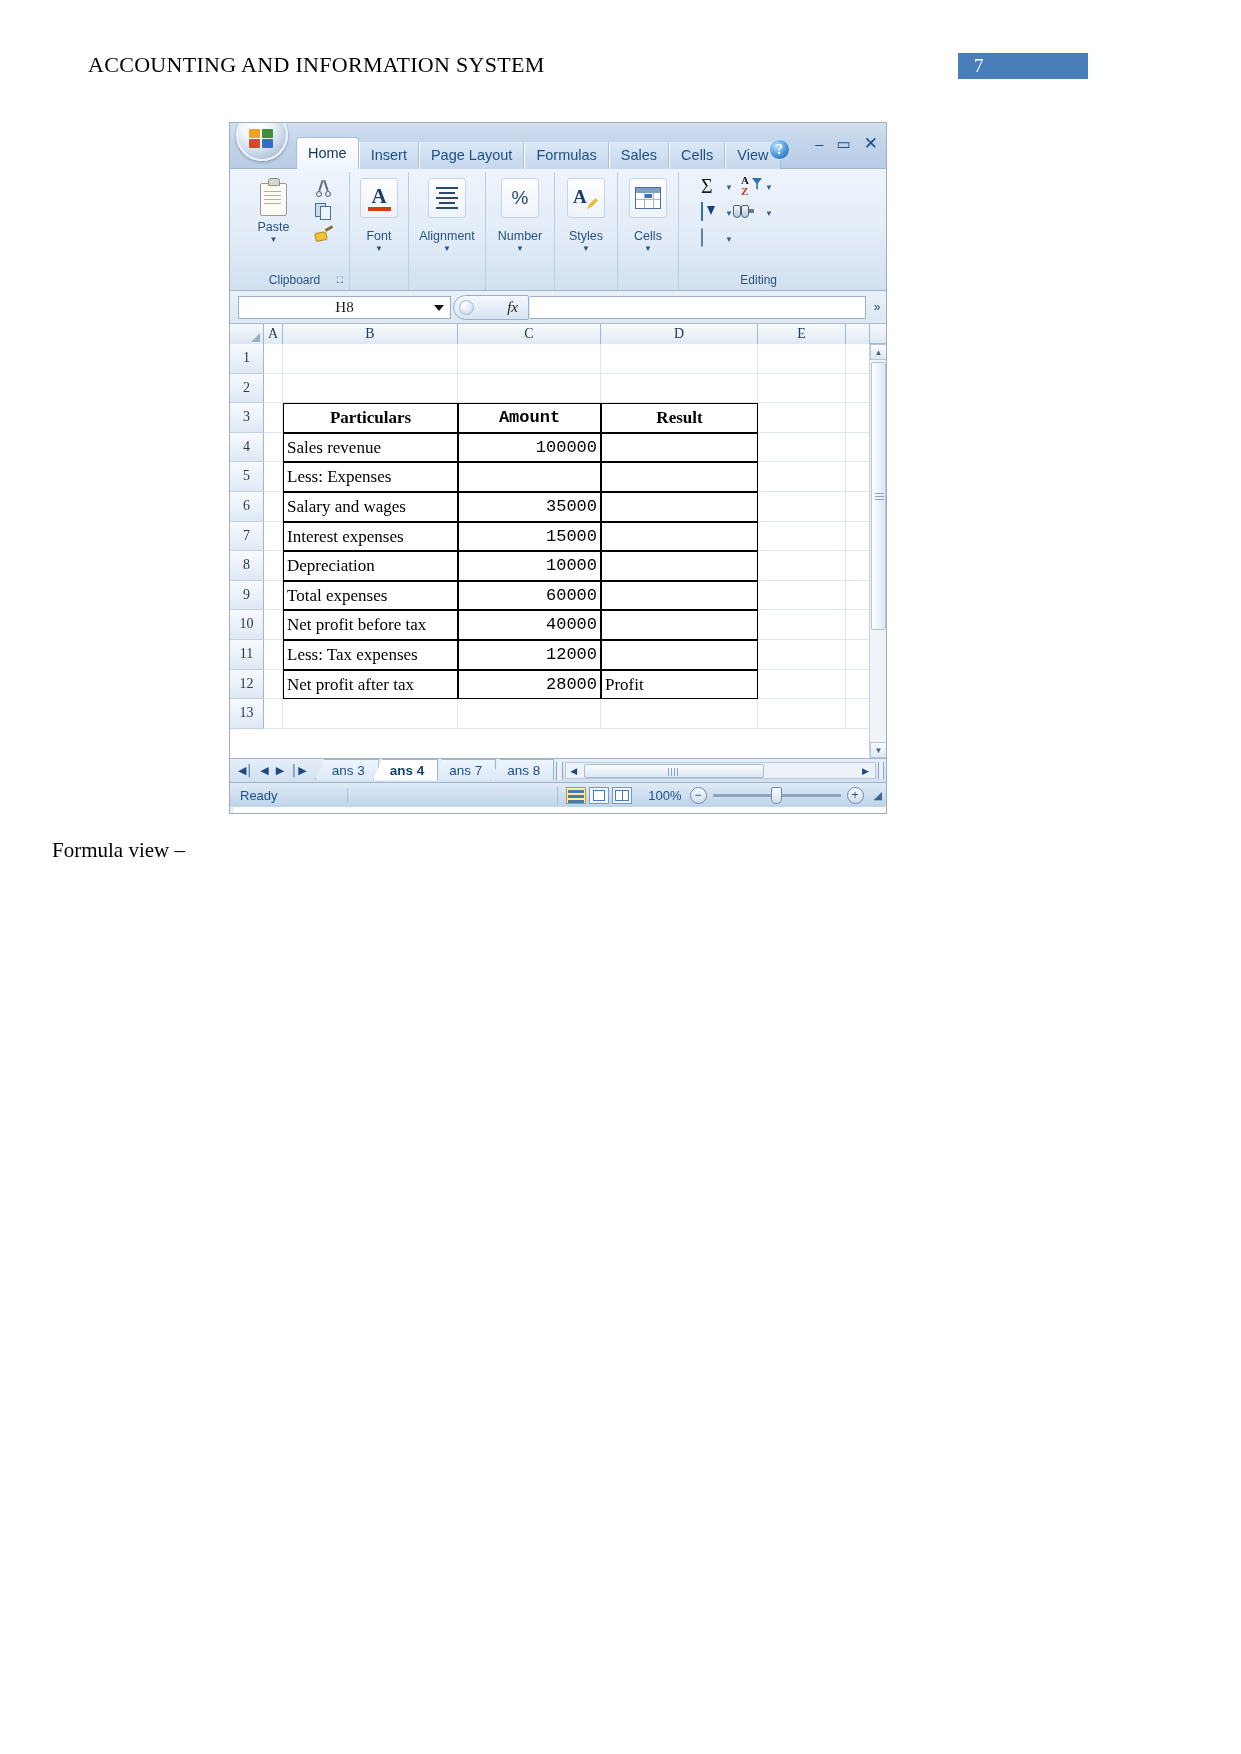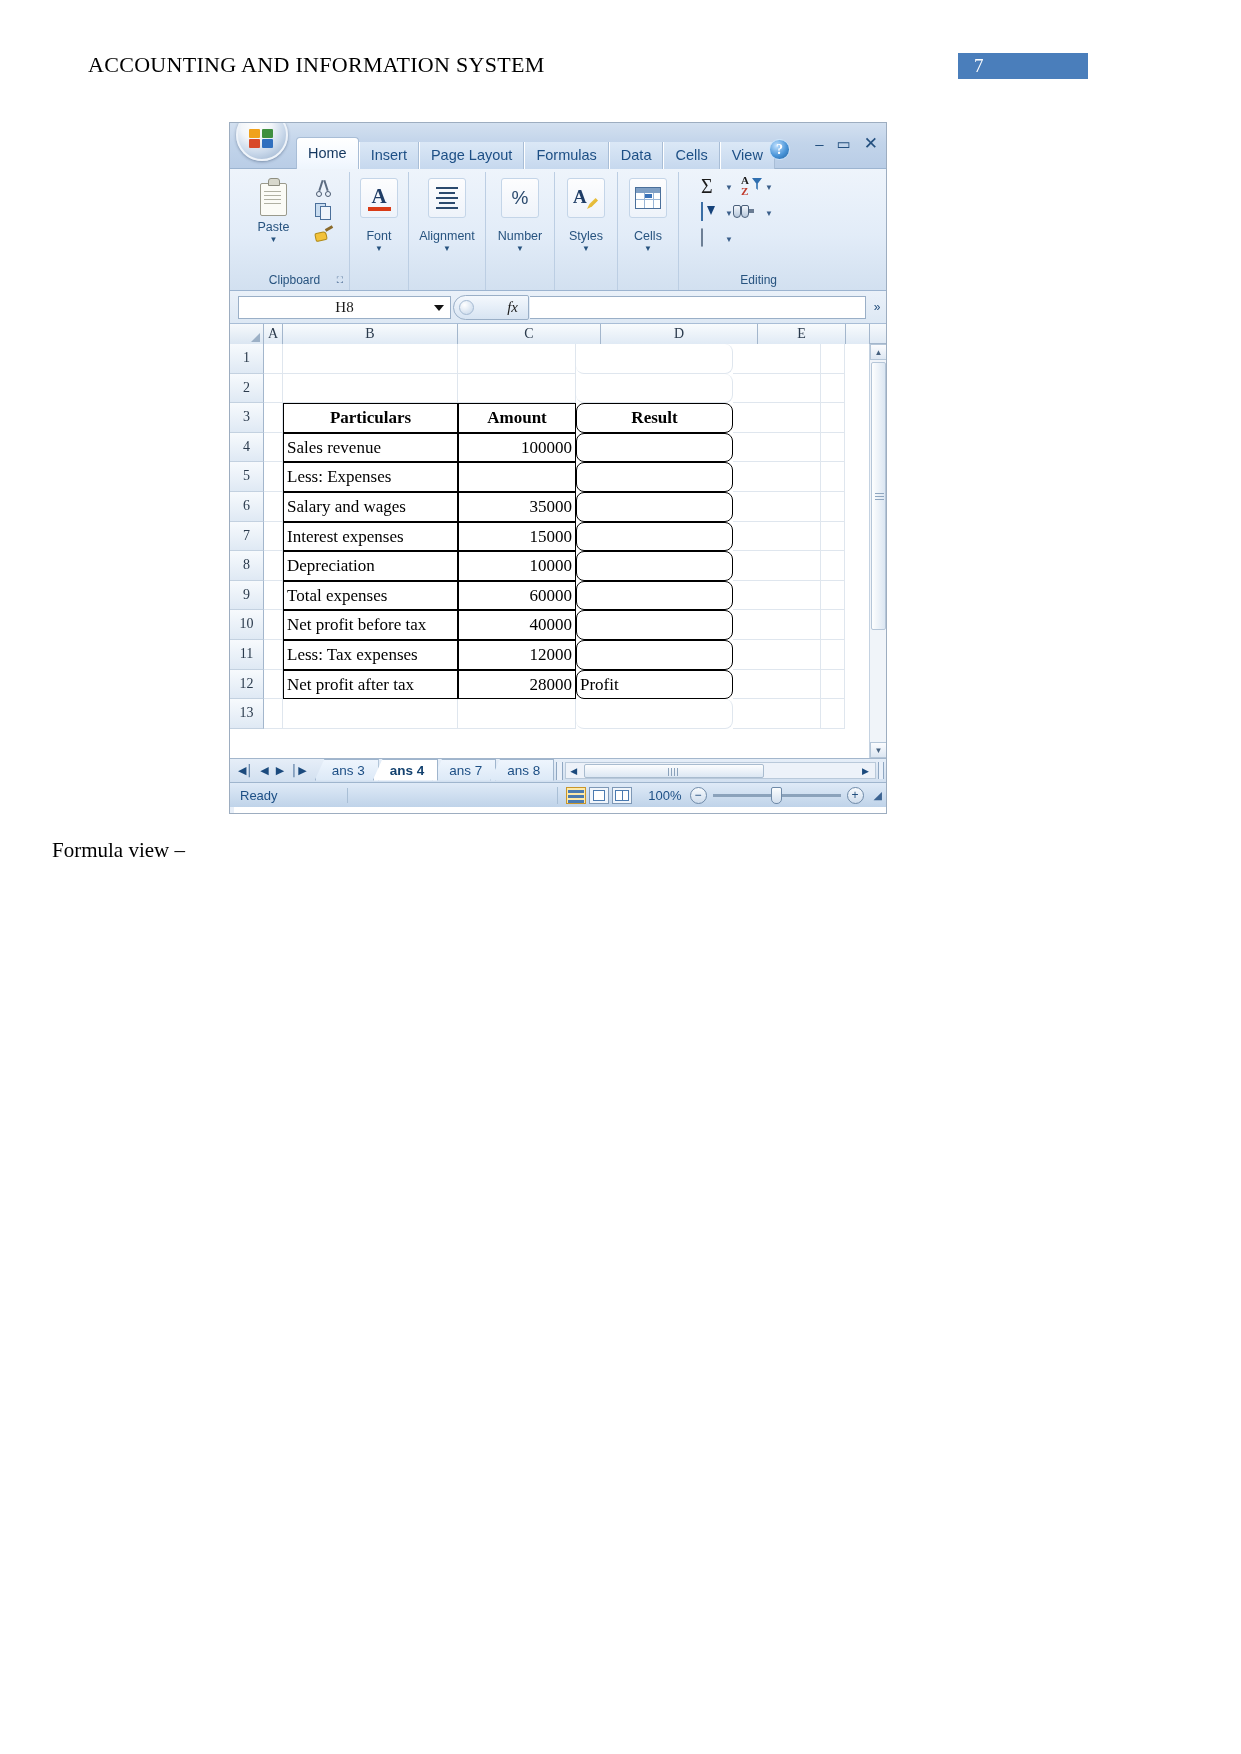--- a/index.html
+++ b/index.html
@@ -459,22 +459,22 @@
     font-family: "Liberation Serif", serif;
     font-size: 17px;
     color: #000000;
     line-height: 28px;
     padding: 0 3px;
     overflow: hidden;
     white-space: nowrap;
   }
   .c-A { width: 19px; }
   .c-B { width: 175px; }
-  .c-C { width: 118px; text-align: right; }
-  .c-D { width: 157px; border-radius: 8px; }
+  .c-C { width: 143px; text-align: right; font-family: Liberation Mono, monospace; }
+  .c-D { width: 157px; }
   .c-E { width: 88px; }
   .c-F { width: 24px; }
 
   
   .bx { border: 1px solid #000000; }
   .hdr-cell { font-weight: bold; text-align: center; }
 
   .vscroll {
     position: absolute; right: 0; top: 20px;
     width: 17px; bottom: 0;
@@ -663,21 +663,21 @@
           <i class="c"></i>
           <i class="d"></i>
       </div>
     </div>
 
     <div class="tabs-row">
       <div class="rtab active">Home</div>
       <div class="rtab">Insert</div>
       <div class="rtab">Page Layout</div>
       <div class="rtab">Formulas</div>
-      <div class="rtab">Data</div>
+      <div class="rtab">Sales</div>
       <div class="rtab">Cells</div>
       <div class="rtab">View</div>
     </div>
 
     <div class="help-orb">?</div>
 
     <div class="wnd-ctrls">
       <span class="wnd-btn">–</span>
       <span class="wnd-btn">▭</span>
       <span class="wnd-btn close">✕</span>

